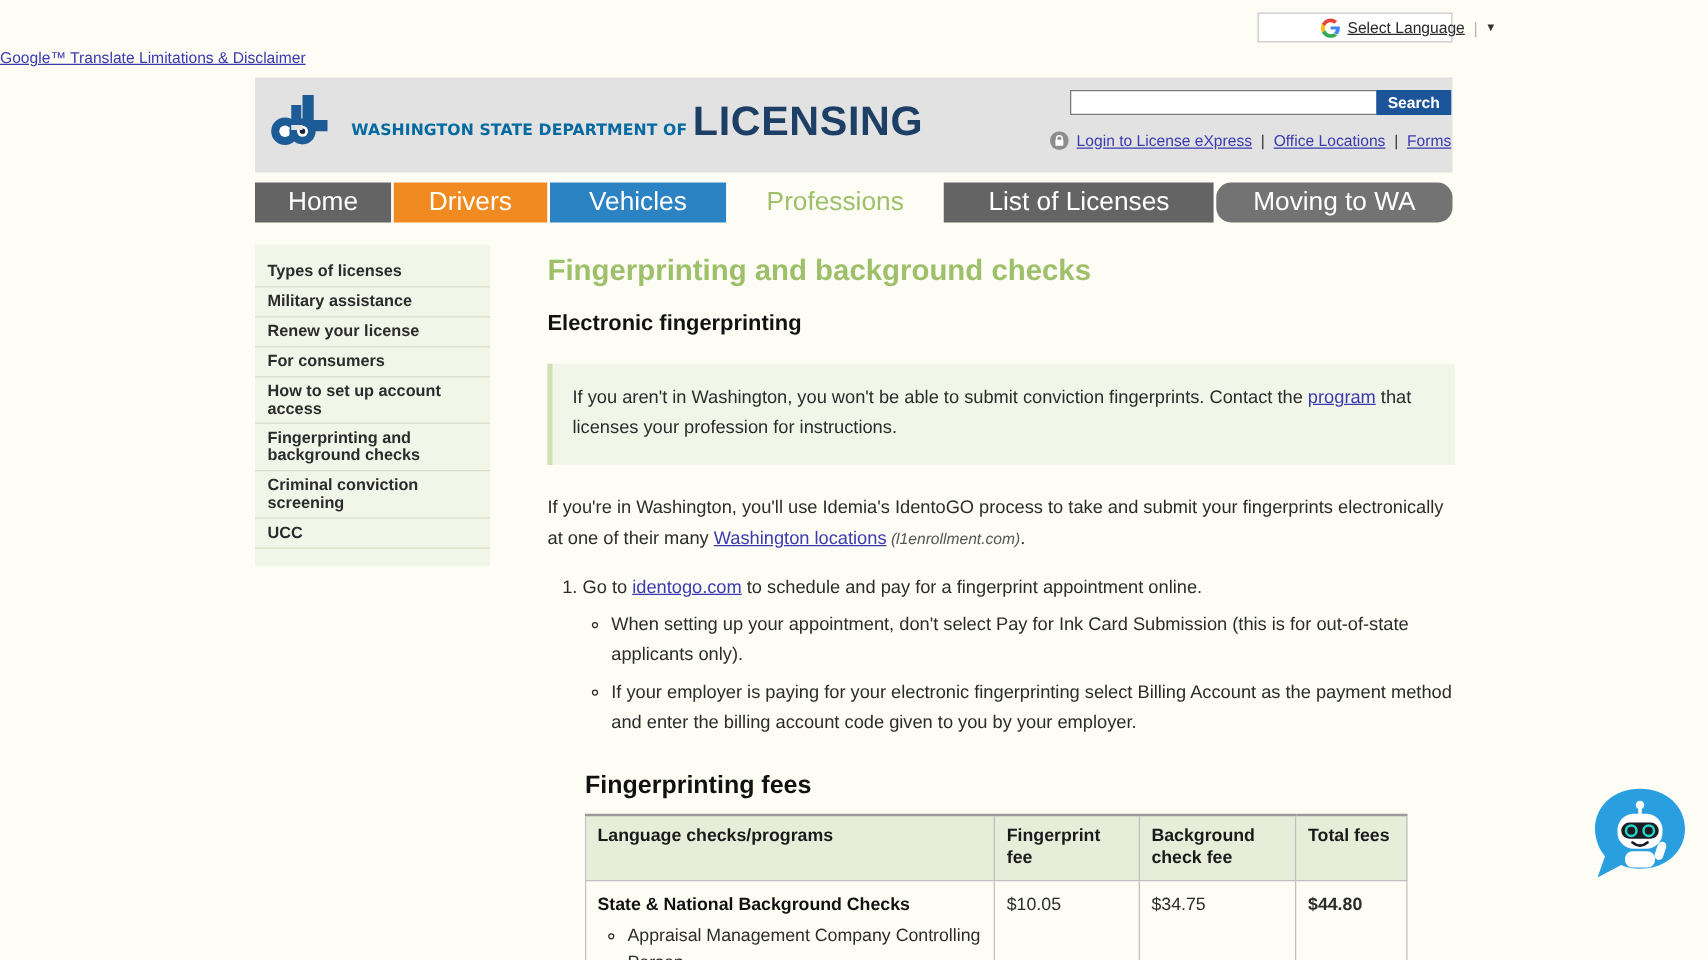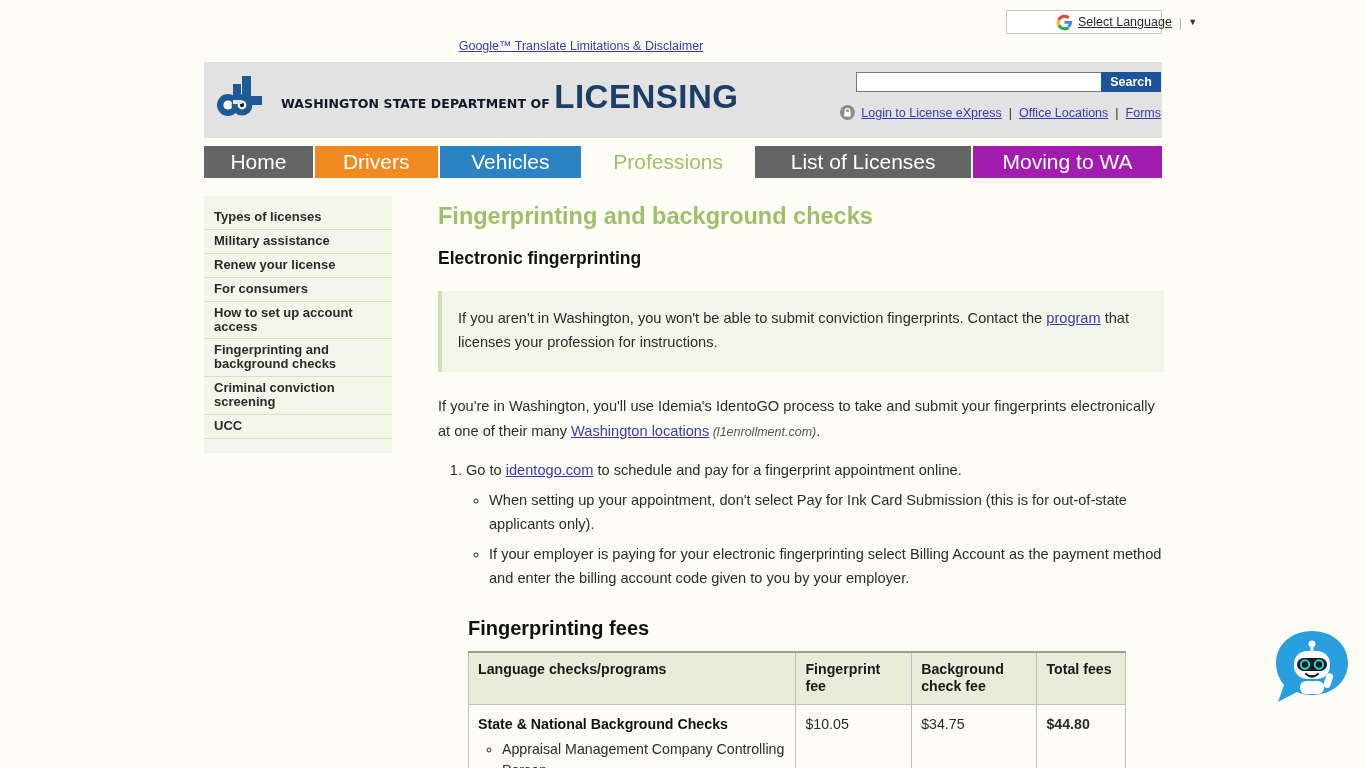--- a/index.html
+++ b/index.html
@@ -63,21 +63,21 @@
   .gt-caret {
     font-size: 9px;
     color: #333;
     margin-right: 4px;
   }
   .gt-disclaimer {
     position: absolute;
     top: 39px;
     left: 0;
     width: 1162px;
-    text-align: center;
+    text-align: left;
     font-size: 12.5px;
   }
   .gt-disclaimer a {
     color: #3a3ab0;
     text-decoration: underline;
   }
 
   
   .site {
     position: absolute;
@@ -104,21 +104,21 @@
   }
   .logo-text {
     margin-left: 13px;
     line-height: 1;
   }
   .logo-top {
     font-family: "DejaVu Sans", sans-serif;
     font-size: 12.5px;
     font-weight: bold;
     letter-spacing: 0.1px;
-    color: #0f172a;
+    color: #0369a1;
     transform: scaleX(0.86);
     transform-origin: left center;
     white-space: nowrap;
   }
   .logo-bottom {
     font-family: "Liberation Sans", sans-serif;
     font-size: 33px;
     font-weight: bold;
     letter-spacing: 0.5px;
     color: #1d3f66;
@@ -199,21 +199,21 @@
   }
   .nav-home     { background: #646464; width: 110px; }
   .nav-drivers  { background: #f18b21; width: 124px; }
   .nav-vehicles { background: #2b83c3; width: 143px; }
   .nav-professions {
     background: #fdfdf6;
     color: #9fc06a;
     width: 172px;
   }
   .nav-list     { background: #646464; width: 218px; }
-  .nav-moving   { background: #a21caf; width: 191px; }
+  .nav-moving   { background: #737373; width: 191px; border-radius: 12px; }
   .nav-gap { width: 2px; background: #fdfdf6; }
 
   
   .content {
     position: absolute;
     top: 196px;
     left: 0;
     width: 1366px;
   }
   .sidebar {

